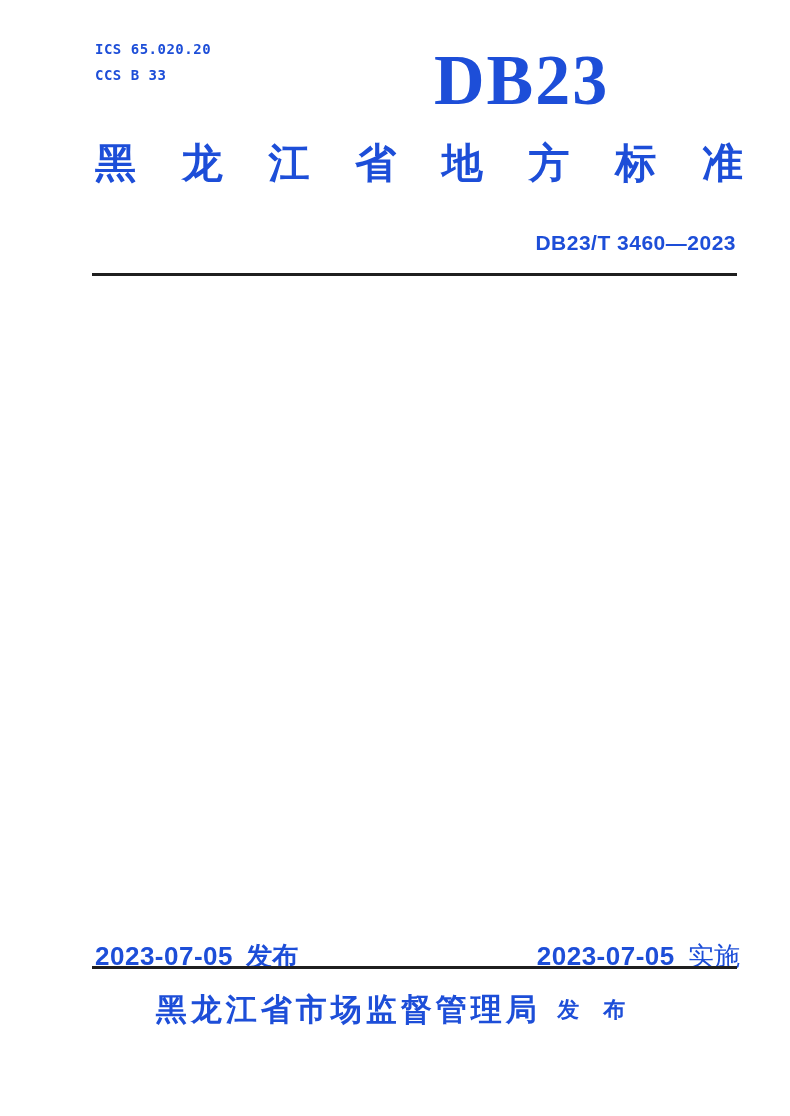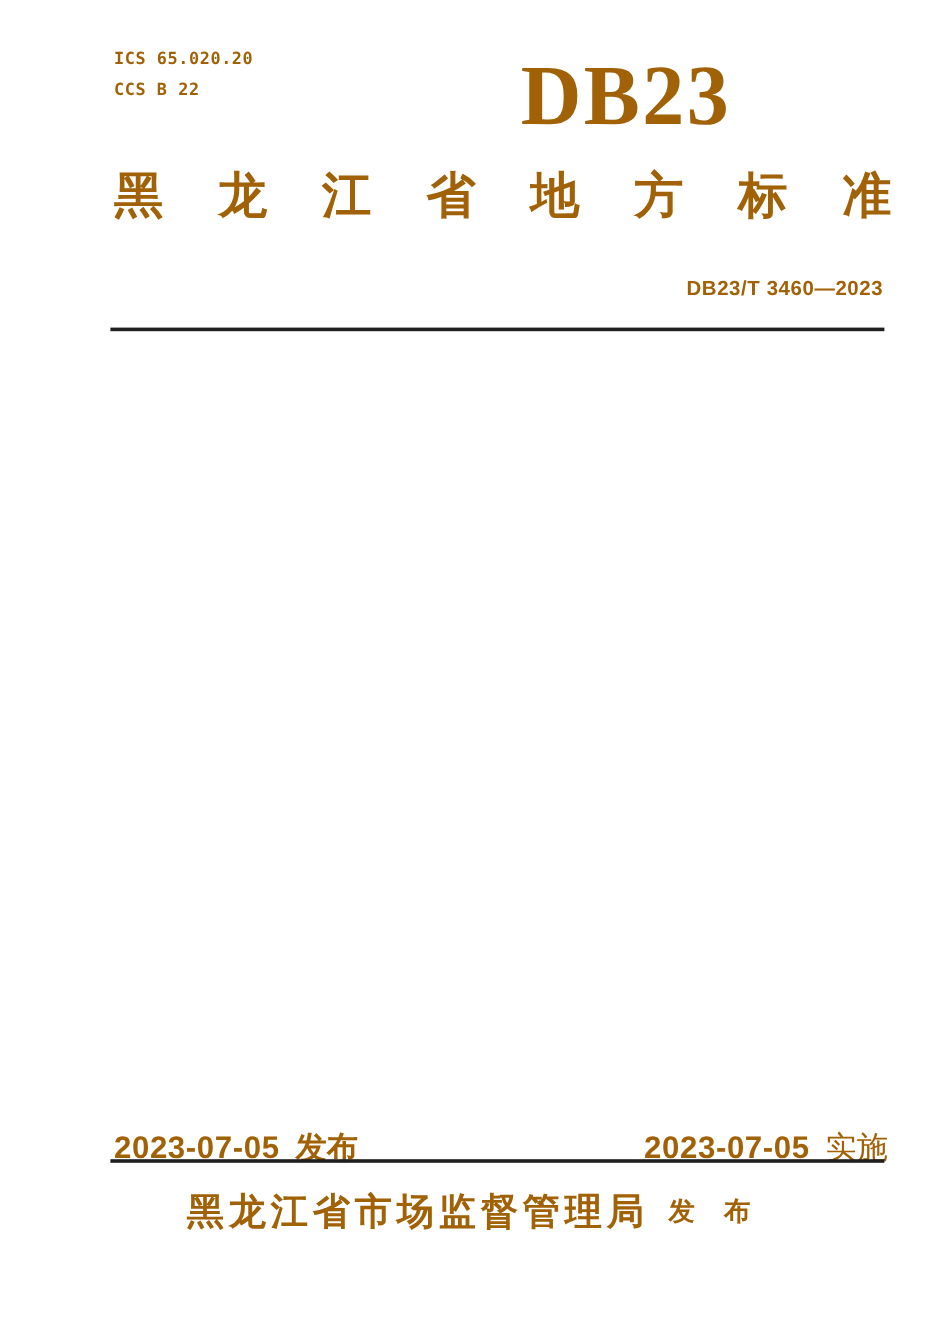--- a/index.html
+++ b/index.html
@@ -7,21 +7,21 @@
     padding: 0;
     background: #ffffff;
   }
   .page {
     position: relative;
     width: 790px;
     height: 1116px;
     background: #ffffff;
     overflow: hidden;
     font-family: "Liberation Sans", sans-serif;
-    color: #a16207;
+    color: #1d4ed8;
   }
 
   
   .codes {
     position: absolute;
     left: 95px;
     top: 36px;
   }
   .code-line {
     font-family: "DejaVu Sans Mono", monospace;
@@ -59,21 +59,21 @@
   }
   .standard-type span { display: block; }
 
   
   .standard-number {
     position: absolute;
     left: 95px;
     top: 231px;
     width: 641px;
     text-align: right;
-    font-size: 17px;
+    font-size: 21px;
     font-weight: 600;
     letter-spacing: 0.5px;
   }
 
   .rule {
     position: absolute;
     left: 92px;
     width: 645px;
     height: 3px;
     background: #1f1f1f;
@@ -142,21 +142,21 @@
     vertical-align: 3px;
   }
 </style>
 </head>
 <body>
 
 <div class="page">
 
   <div class="codes">
     <div class="code-line">ICS 65.020.20</div>
-    <div class="code-line">CCS B 22</div>
+    <div class="code-line">CCS B 33</div>
   </div>
 
   <div class="db-logo">DB23</div>
 
   <div class="standard-type">
     <span>黑</span>
     <span>龙</span>
     <span>江</span>
     <span>省</span>
     <span>地</span>

